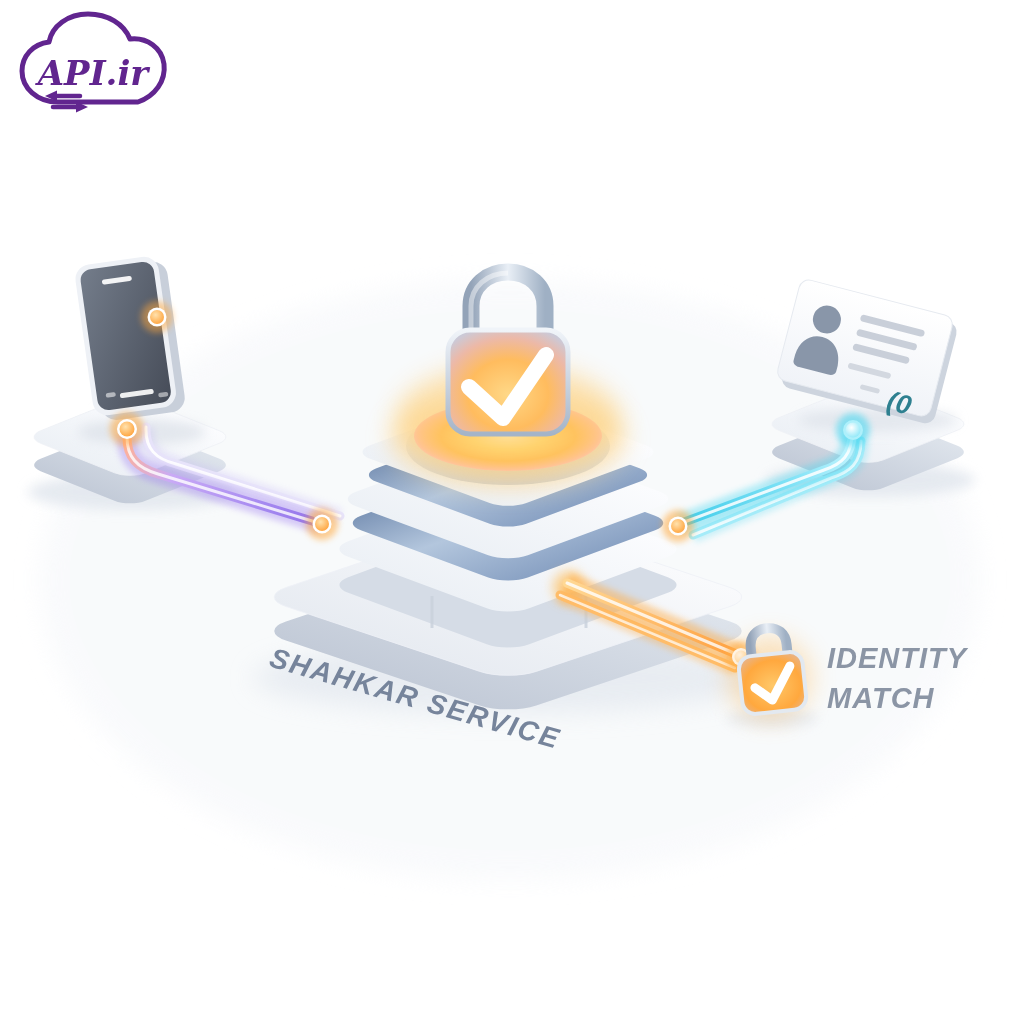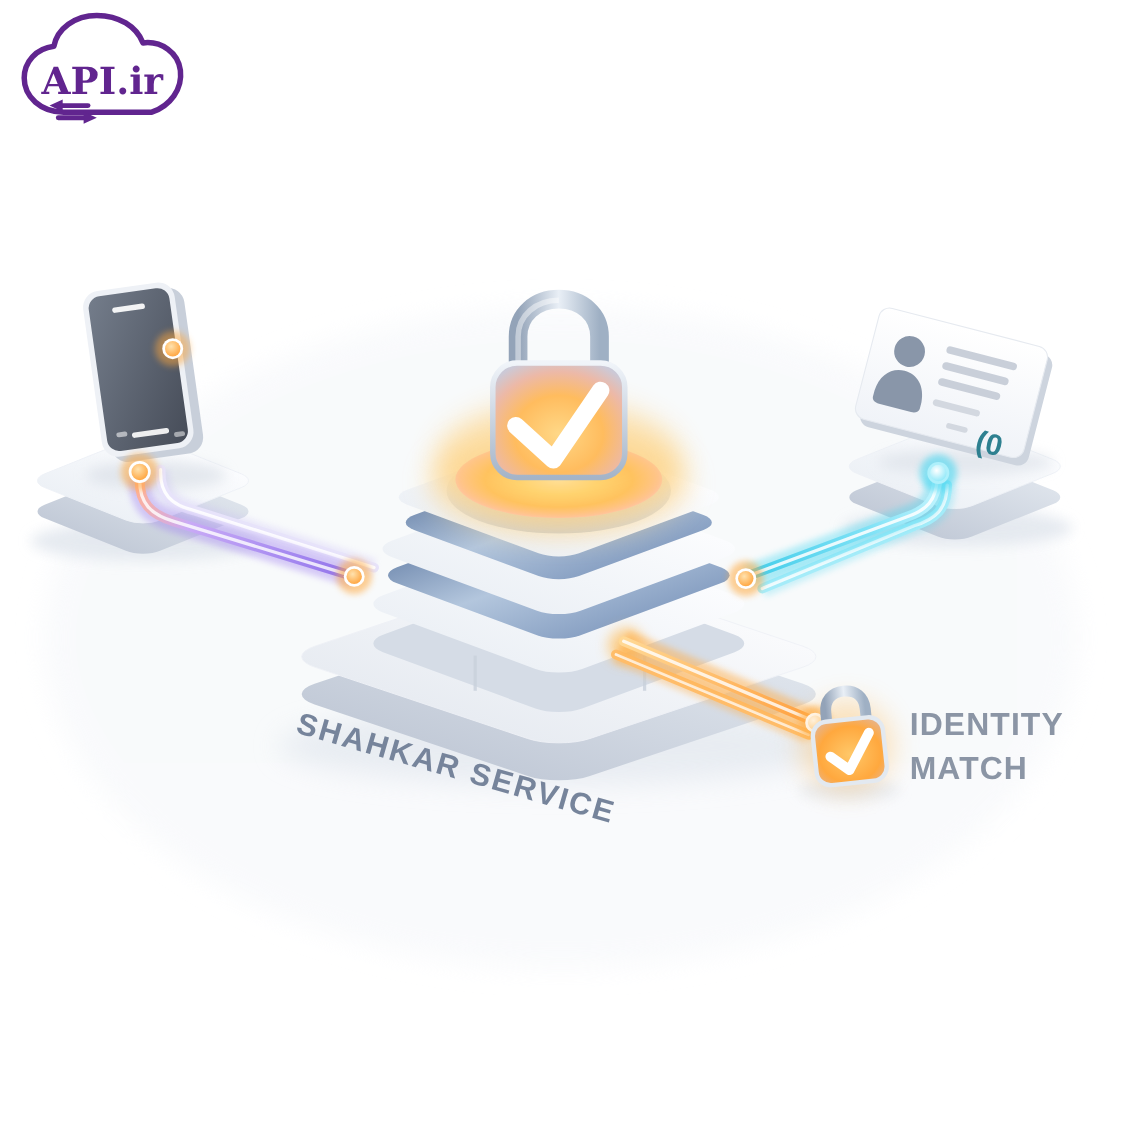--- a/index.html
+++ b/index.html
@@ -1,16 +1,16 @@
 <!DOCTYPE html>
 <html><head>
 <meta charset="utf-8">
 <style>
   html,body{margin:0;padding:0;background:#ffffff;}
-  .stage{width:1024px;height:905px;position:relative;overflow:hidden;background:#ffffff;}
+  .stage{width:1024px;height:905px;position:relative;overflow:hidden;background:#ffffff;font-style:italic;}
   svg{display:block;}
   .label-font{font-family:"Liberation Sans",sans-serif;font-weight:bold;}
   .logo-font{font-family:"DejaVu Serif",serif;font-weight:bold;}
 </style>
 </head>
 <body>
 
 <div class="stage">
 <svg width="1024" height="1024" viewBox="0 0 1024 1024">
   <defs>

